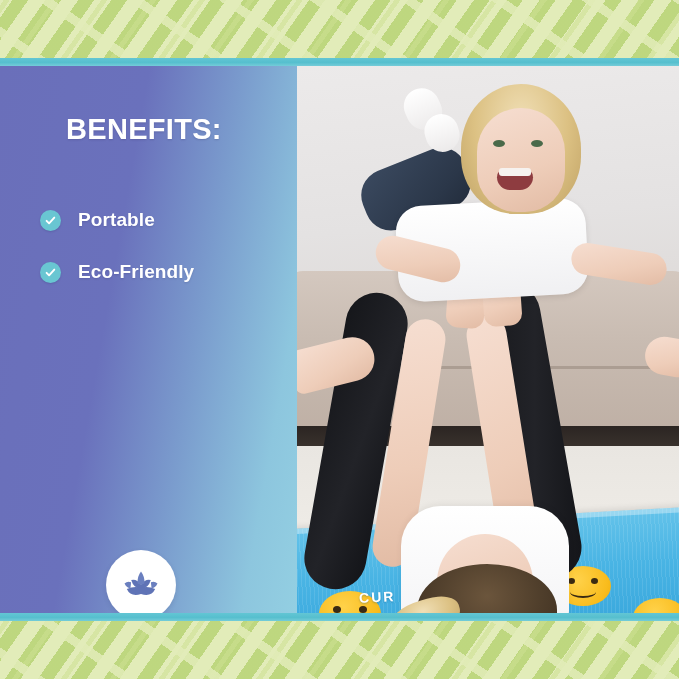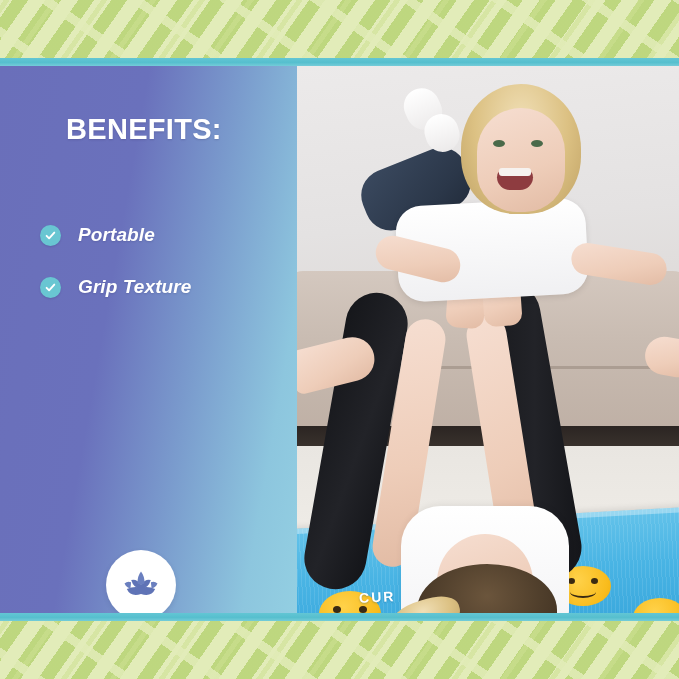--- a/index.html
+++ b/index.html
@@ -127,23 +127,22 @@
     position: absolute;
     left: 40px;
     top: 128px;
     width: 250px;
     list-style: none;
     margin: 0;
     padding: 0;
   }
   .benefit-row {
     display: flex;
-    align-items: flex-end;
+    align-items: center;
     height: 52px;
-    font-style: italic;
   }
   .check-badge {
     flex: 0 0 auto;
     width: 21px;
     height: 21px;
     border-radius: 50%;
     background: #69c6d2;
     display: flex;
     align-items: center;
     justify-content: center;
@@ -310,29 +309,29 @@
           <span class="check-badge">
             <svg width="13" height="13" viewBox="0 0 13 13" aria-hidden="true">
               <path d="M2.6 6.8 L5.1 9.3 L10.3 3.6" fill="none" stroke="#ffffff" stroke-width="1.9" stroke-linecap="round" stroke-linejoin="round"></path>
             </svg>
           </span>
           <span class="benefit-label">Portable</span>
         </li>
 
 
 
-
         <li class="benefit-row">
           <span class="check-badge">
             <svg width="13" height="13" viewBox="0 0 13 13" aria-hidden="true">
               <path d="M2.6 6.8 L5.1 9.3 L10.3 3.6" fill="none" stroke="#ffffff" stroke-width="1.9" stroke-linecap="round" stroke-linejoin="round"></path>
             </svg>
           </span>
-          <span class="benefit-label">Grip Texture</span>
+          <span class="benefit-label">Eco-Friendly</span>
         </li>
+
 
       </ul>
 
       <div id="brand-logo">
         <svg width="42" height="32" viewBox="0 0 42 32" aria-hidden="true">
 
           <path d="M4.5 14.5 q3.2 -3.0 6.6 -1.2 l-0.6 5.6 q-3.6 0.6 -6.0 -4.4 z" fill="#6a7fbf"></path>
 
           <path d="M37.5 14.5 q-3.2 -3.0 -6.6 -1.2 l0.6 5.6 q3.6 0.6 6.0 -4.4 z" fill="#6a7fbf"></path>
 

